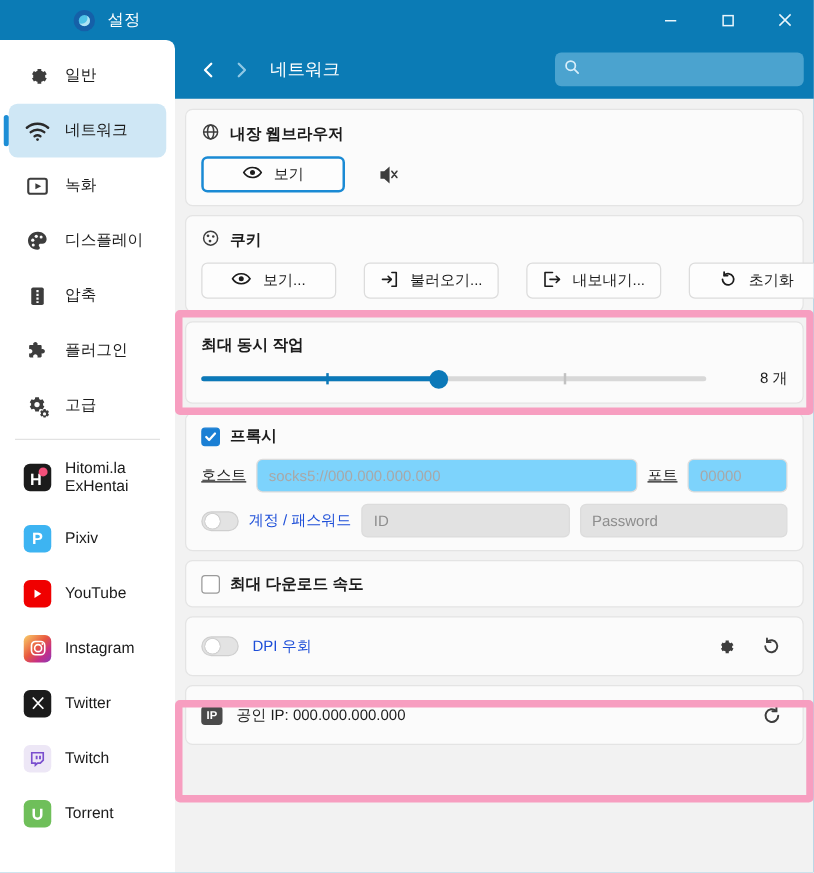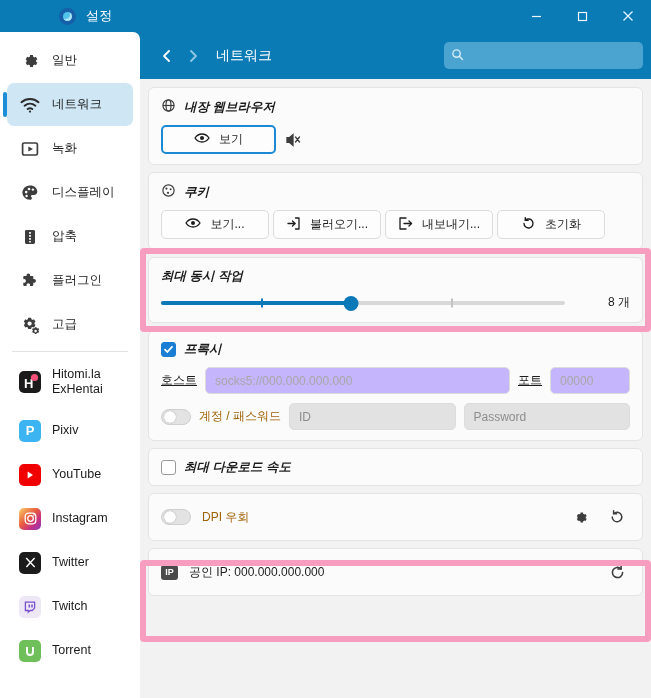--- a/index.html
+++ b/index.html
@@ -191,24 +191,23 @@
     flex: 0 0 auto;
   }
   .card-title {
     display: flex;
     align-items: center;
     gap: 8px;
     font-size: 12.5px;
     font-weight: bold;
     color: #1c1c1c;
     margin-bottom: 9px;
-    font-style: italic;
   }
   .card-title.plain { font-weight: bold; }
-  .btn-row { display: flex; gap: 4px; align-items: center; }
+  .btn-row { display: flex; gap: 22px; align-items: center; }
   .btn {
     height: 29px;
     min-width: 108px;
     border: 1px solid #dcdcdc;
     background: #fdfdfd;
     border-radius: 5px;
     display: flex;
     align-items: center;
     justify-content: center;
     gap: 9px;
@@ -326,34 +325,34 @@
     font-size: 12px;
     color: #1c1c1c;
     text-decoration: underline;
     white-space: nowrap;
     flex: 0 0 auto;
   }
   .inp {
     height: 27px;
     border: 1px solid #dcdcdc;
     border-radius: 5px;
-    background: #c4b5fd;
+    background: #7dd3fc;
     font-size: 12px;
     color: #1c1c1c;
     padding: 0 9px;
     font-family: inherit;
     outline: none;
     min-width: 0;
   }
   .inp::placeholder { color: #a8a8a8; }
   .inp.grow { flex: 1 1 auto; }
   .inp.port { width: 80px; flex: 0 0 auto; }
   .inp.dim { background: #e2e2e2; border-color: #dcdcdc; flex: 1 1 auto; }
   .inp.dim::placeholder { color: #8d8d8d; }
-  .toggle-label { font-size: 12px; color: #a16207; white-space: nowrap; flex: 0 0 auto; }
+  .toggle-label { font-size: 12px; color: #1d4ed8; white-space: nowrap; flex: 0 0 auto; }
 
   .row-card {
     display: flex;
     align-items: center;
     gap: 11px;
   }
   .row-card .spacer { flex: 1 1 auto; }
 
   .ip-badge {
     width: 17px; height: 15px;

